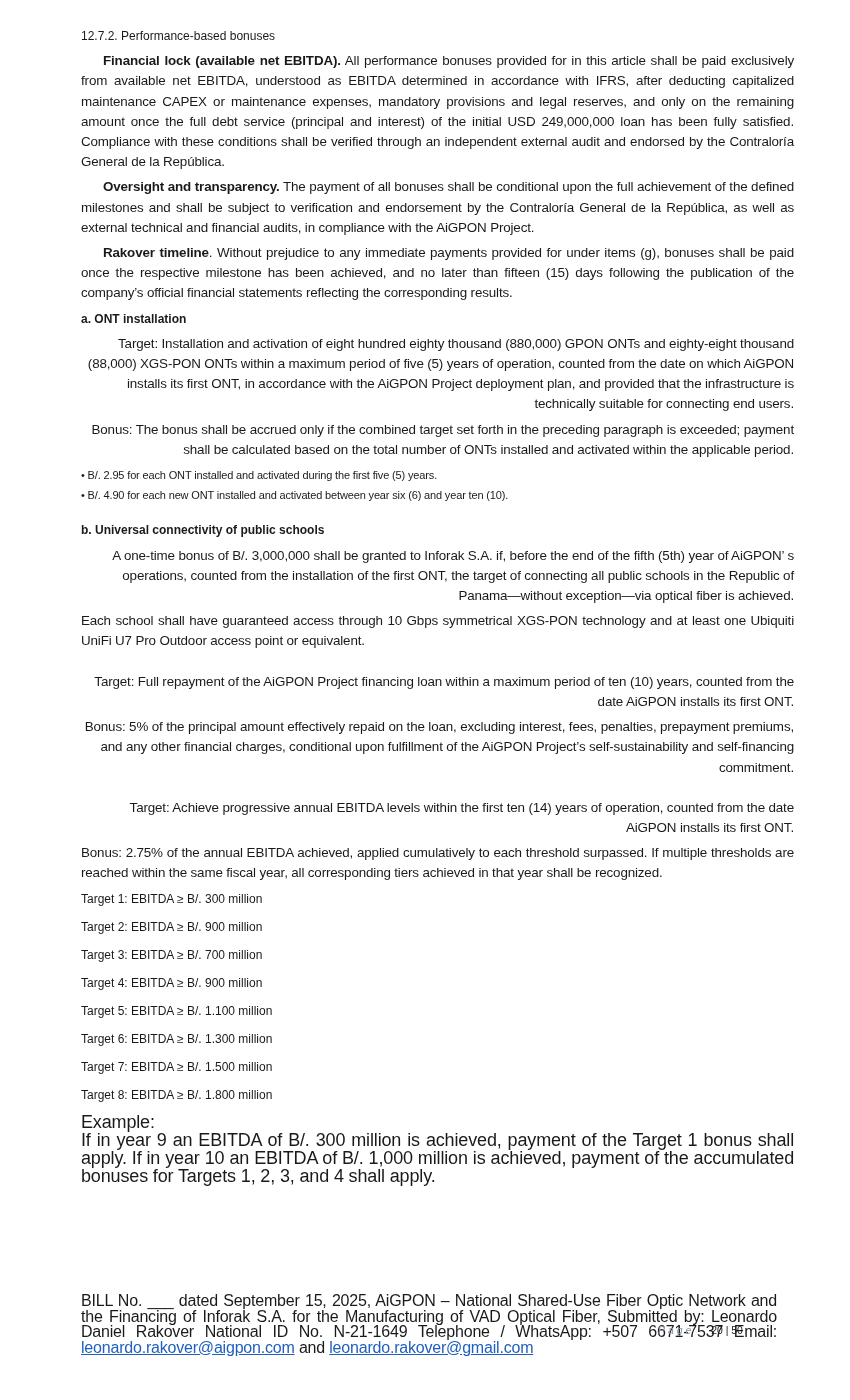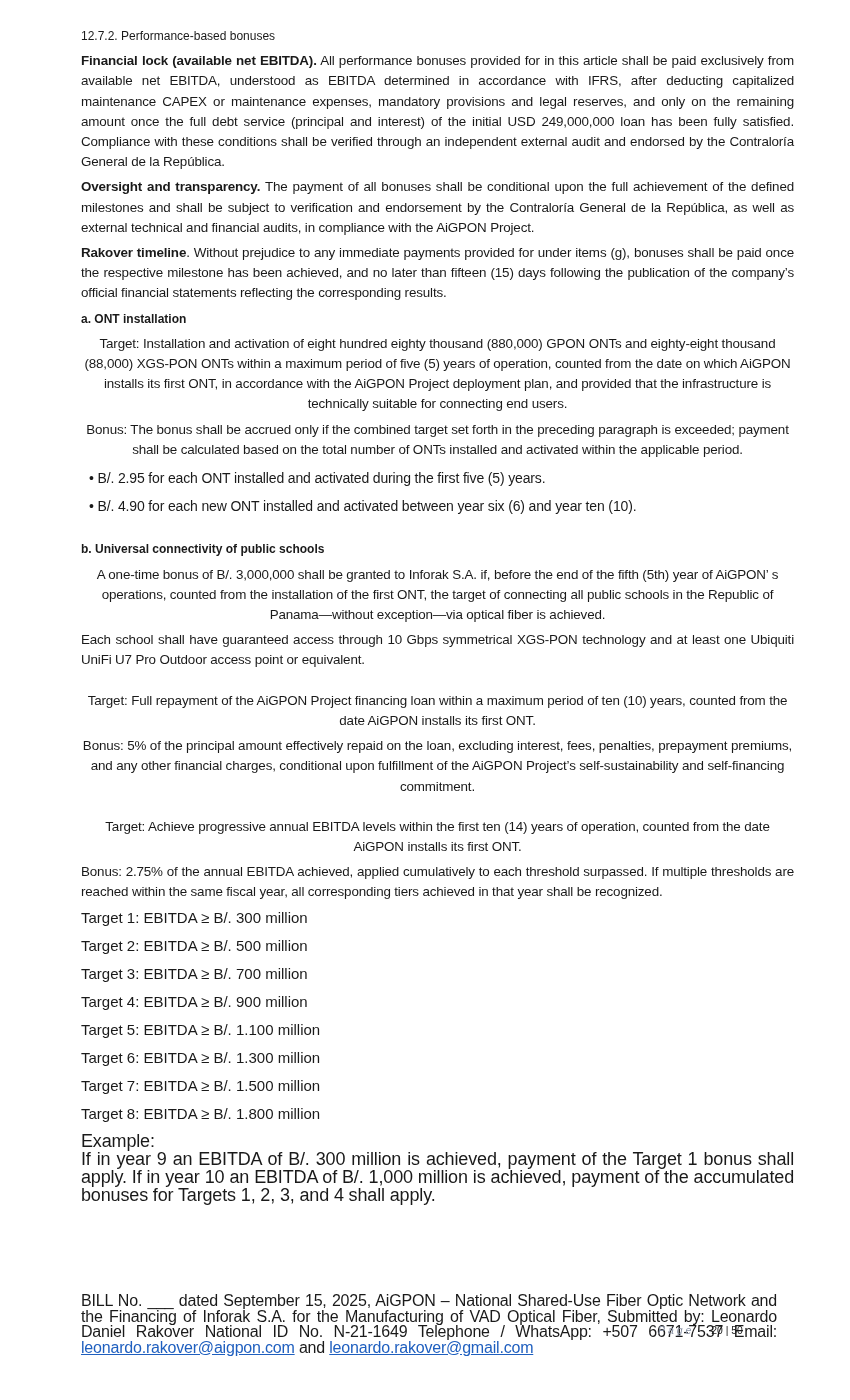--- a/index.html
+++ b/index.html
@@ -2,26 +2,26 @@
 <html><head>
 <meta charset="utf-8">
 <style>
   html, body { margin: 0; padding: 0; background: #ffffff; }
   body {
     width: 850px; height: 1400px; position: relative; overflow: hidden;
     font-family: "Liberation Sans", sans-serif; color: #1a1a1a;
   }
   .page { position: absolute; left: 81px; top: 26px; width: 713px; }
   .p { font-size: 13.4px; line-height: 20.2px; margin: 0 0 5px 0; text-align: justify; letter-spacing: -0.15px; }
-  .p.left { text-align: center; }
-  .b { font-weight: bold; }
+  .p.left { text-align: right; }
+  .b { font-weight: bold; margin-left: 22px; }
   .sec-title { font-size: 12px; line-height: 20.2px; margin: 0 0 5px 0; }
-  .bullet { font-size: 14px; line-height: 20.2px; margin: 8px; letter-spacing: -0.15px; }
+  .bullet { font-size: 11px; line-height: 20.2px; margin: 0; letter-spacing: -0.15px; }
   .gap { height: 15px; }
-  .target { font-size: 15px; line-height: 20px; margin: 0 0 8px 0; }
+  .target { font-size: 12px; line-height: 20px; margin: 0 0 8px 0; }
   .small { font-size: 18px; line-height: 18px; margin: 0; text-align: justify; letter-spacing: -0.15px; }
   .footer { position: absolute; left: 81px; top: 1293px; width: 696px; font-size: 16px; line-height: 15.5px; color: #1a1a1a; text-align: justify; letter-spacing: -0.2px; }
   .footer a { color: #1f5fbf; text-decoration: underline; }
   .pageno { position: absolute; left: 658px; top: 1325px; font-size: 10.4px; color: #1a1a1a; }
   .pageno .lbl { color: #8a93a6; letter-spacing: 3px; margin-right: 17px; font-style: italic; }
 </style>
 </head>
 <body>
 
 <div class="page">
@@ -45,21 +45,21 @@
 
   <p class="p left">Target: Full repayment of the AiGPON Project financing loan within a maximum period of ten (10) years, counted from the date AiGPON installs its first ONT.</p>
   <p class="p left">Bonus: 5% of the principal amount effectively repaid on the loan, excluding interest, fees, penalties, prepayment premiums, and any other financial charges, conditional upon fulfillment of the AiGPON Project’s self-sustainability and self-financing commitment.</p>
   <div class="gap"></div>
 
   <p class="p left">Target: Achieve progressive annual EBITDA levels within the first ten (14) years of operation, counted from the date AiGPON installs its first ONT.</p>
   <p class="p">Bonus: 2.75% of the annual EBITDA achieved, applied cumulatively to each threshold surpassed. If multiple thresholds are reached within the same fiscal year, all corresponding tiers achieved in that year shall be recognized.</p>
 
   <div>
     <p class="target">Target 1: EBITDA ≥ B/. 300 million</p>
-    <p class="target">Target 2: EBITDA ≥ B/. 500 million</p>
+    <p class="target">Target 2: EBITDA ≥ B/. 900 million</p>
     <p class="target">Target 3: EBITDA ≥ B/. 700 million</p>
     <p class="target">Target 4: EBITDA ≥ B/. 900 million</p>
     <p class="target">Target 5: EBITDA ≥ B/. 1.100 million</p>
     <p class="target">Target 6: EBITDA ≥ B/. 1.300 million</p>
     <p class="target">Target 7: EBITDA ≥ B/. 1.500 million</p>
     <p class="target">Target 8: EBITDA ≥ B/. 1.800 million</p>
   </div>
 
   <p class="small">Example:</p>
   <p class="small">If in year 9 an EBITDA of B/. 300 million is achieved, payment of the Target 1 bonus shall apply. If in year 10 an EBITDA of B/. 1,000 million is achieved, payment of the accumulated bonuses for Targets 1, 2, 3, and 4 shall apply.</p>

